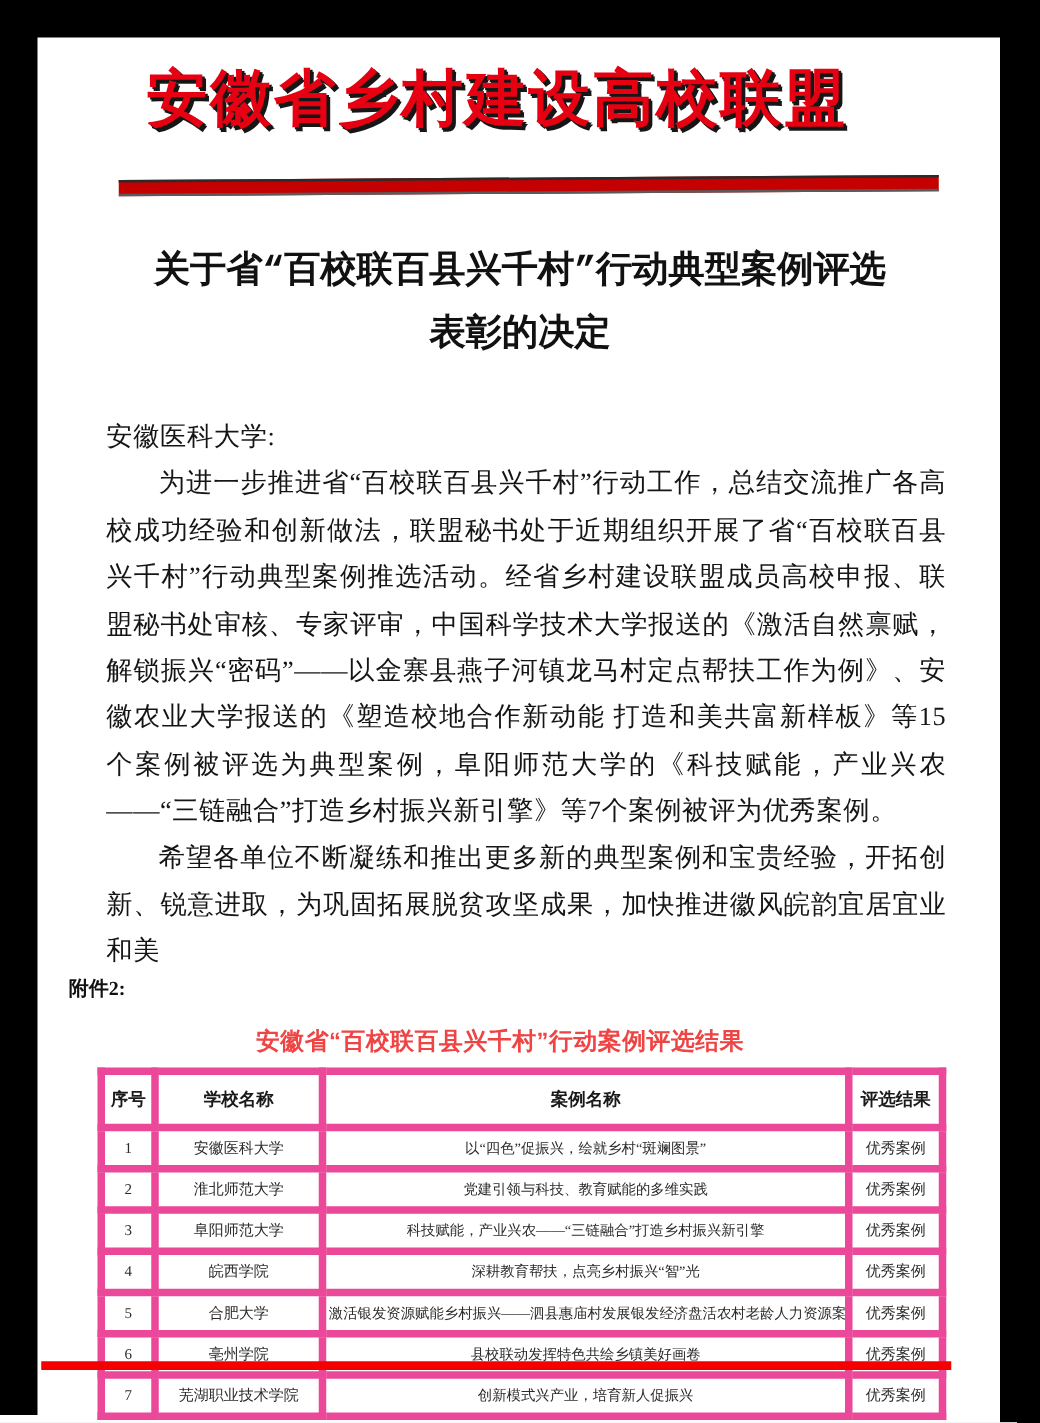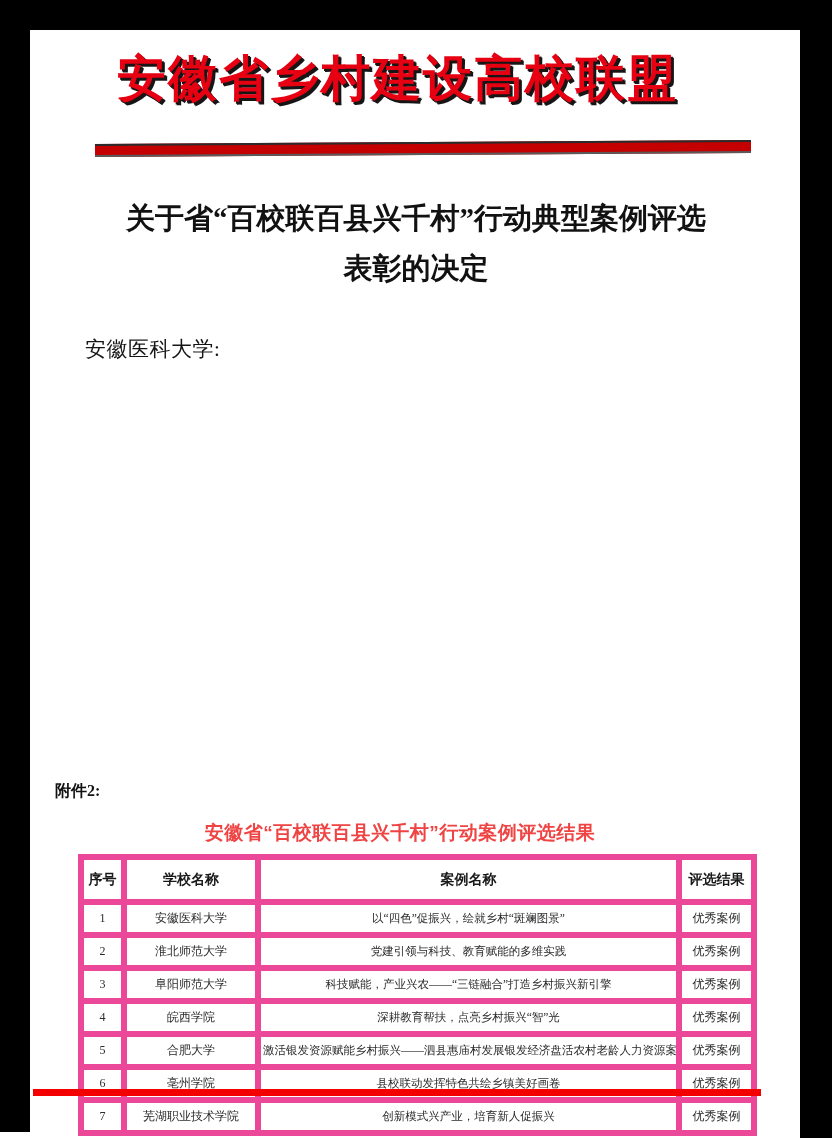--- a/index.html
+++ b/index.html
@@ -27,20 +27,21 @@
     border-top:2px solid #2b2b2b;border-bottom:2px solid #5a5a5a;
     background:var(--rule_red,#c40000);
     transform:rotate(-0.35deg);
   }
 
   
   .doc-title{
     position:absolute;top:193px;left:50px;width:732px;text-align:center;
     font-size:29px;font-weight:bold;line-height:50px;color:#111;
     white-space:nowrap;
+    font-family:Liberation Mono, monospace;
   }
 
   
   .body-text{
     position:absolute;top:331px;left:85px;width:672px;
     font-size:21px;line-height:37.4px;letter-spacing:0.5px;color:#151515;
   }
   .salutation{margin:0;}
   .para{margin:0;text-indent:2em;text-align:justify;}
 
@@ -93,20 +94,22 @@
   <div class="masthead">安徽省乡村建设高校联盟</div>
   <div class="masthead-rule"></div>
 
   <div class="doc-title">
     <div>关于省“百校联百县兴千村”行动典型案例评选</div>
     <div>表彰的决定</div>
   </div>
 
   <div class="body-text">
     <p class="salutation">安徽医科大学:</p>
+    <p class="para">为进一步推进省“百校联百县兴千村”行动工作，总结交流推广各高校成功经验和创新做法，联盟秘书处于近期组织开展了省“百校联百县兴千村”行动典型案例推选活动。经省乡村建设联盟成员高校申报、联盟秘书处审核、专家评审，中国科学技术大学报送的《激活自然禀赋，解锁振兴“密码”——以金寨县燕子河镇龙马村定点帮扶工作为例》、安徽农业大学报送的《塑造校地合作新动能 打造和美共富新样板》等15个案例被评选为典型案例，阜阳师范大学的《科技赋能，产业兴农——“三链融合”打造乡村振兴新引擎》等7个案例被评为优秀案例。</p>
+    <p class="para">希望各单位不断凝练和推出更多新的典型案例和宝贵经验，开拓创新、锐意进取，为巩固拓展脱贫攻坚成果，加快推进徽风皖韵宜居宜业和美</p>
   </div>
 
   <div class="attachment-label">附件2:</div>
   <div class="table-title">安徽省“百校联百县兴千村”行动案例评选结果</div>
 
   <table class="results">
     <colgroup>
         <col class="c0">
         <col class="c1">
         <col class="c2">

